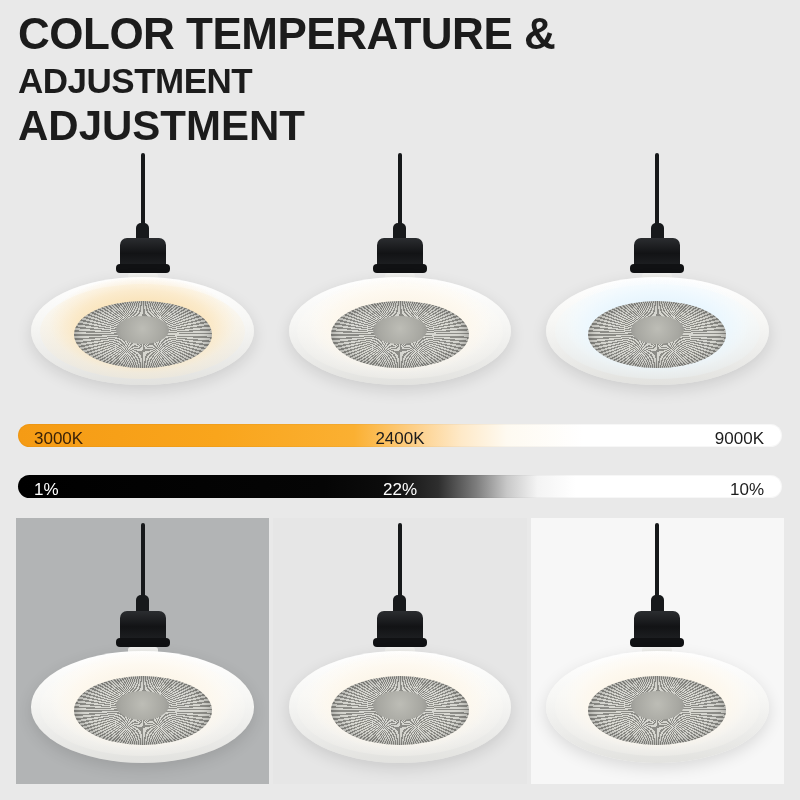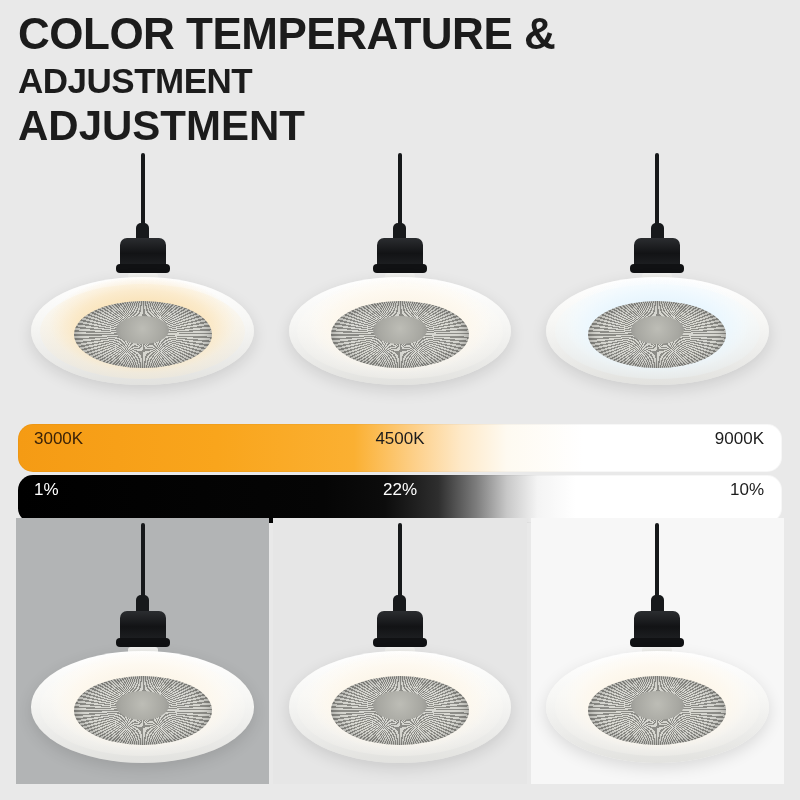--- a/index.html
+++ b/index.html
@@ -155,21 +155,21 @@
   
   .warm    { --inner-a:#f6dcae; --inner-b:#fbecd2; --glow-a:rgba(248,214,150,.85); --glow-b:rgba(252,238,210,.45); }
   .neutral { --inner-a:#fbf2e2; --inner-b:#fdf8ef; --glow-a:rgba(250,240,220,.80); --glow-b:rgba(255,252,246,.40); }
   .cool    { --inner-a:#e4f2fb; --inner-b:#f2f9fe; --glow-a:rgba(214,238,252,.85); --glow-b:rgba(240,250,255,.45); }
 
   
   .bar {
     position: absolute;
     left: 18px;
     width: 764px;
-    height: 48px;
+    height: 23px;
     border-radius: 15px;
     overflow: hidden;
   }
   .bar-temp {
     top: 424px;
     background: linear-gradient(90deg,
       #f59b14 0%, #f9a51c 26%, #fbb032 44%,
       #fdd08a 52%, #fee9c8 58%, #fefaf1 64%,
       #ffffff 74%, #ffffff 100%);
     box-shadow: inset 0 0 0 1px rgba(0,0,0,0.03);
@@ -252,21 +252,21 @@
         <div class="fan"></div>
         <div class="fan-hub"></div>
       </div>
     </div>
   </div>
 
 </div>
 
 <div class="bar bar-temp">
   <span class="bar-label lbl-start t-dark">3000K</span>
-  <span class="bar-label lbl-mid t-black">4500K</span>
+  <span class="bar-label lbl-mid t-black">2400K</span>
   <span class="bar-label lbl-end t-black">9000K</span>
 </div>
 
 <div class="bar bar-bright">
   <span class="bar-label lbl-start t-white">1%</span>
   <span class="bar-label lbl-mid t-white">22%</span>
   <span class="bar-label lbl-end t-black">10%</span>
 </div>
 
 <div class="row row-bottom">

